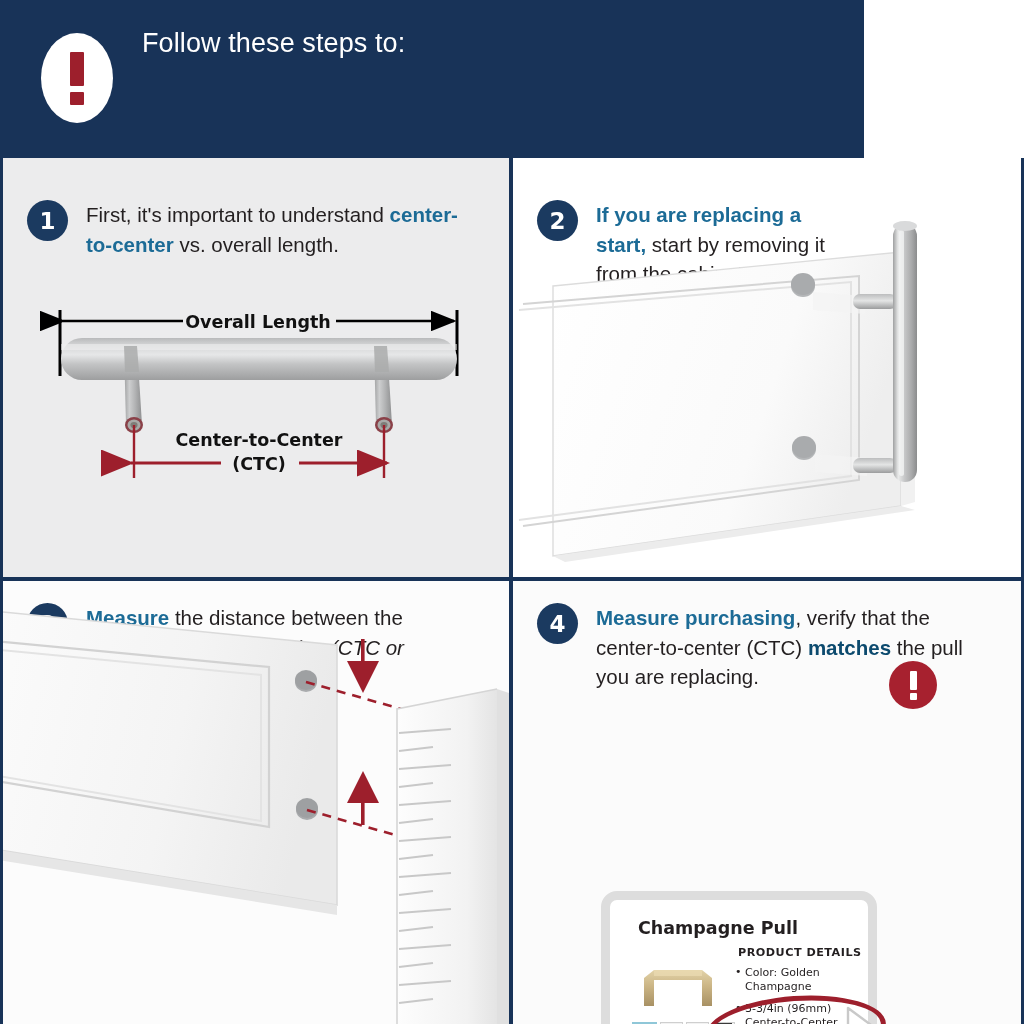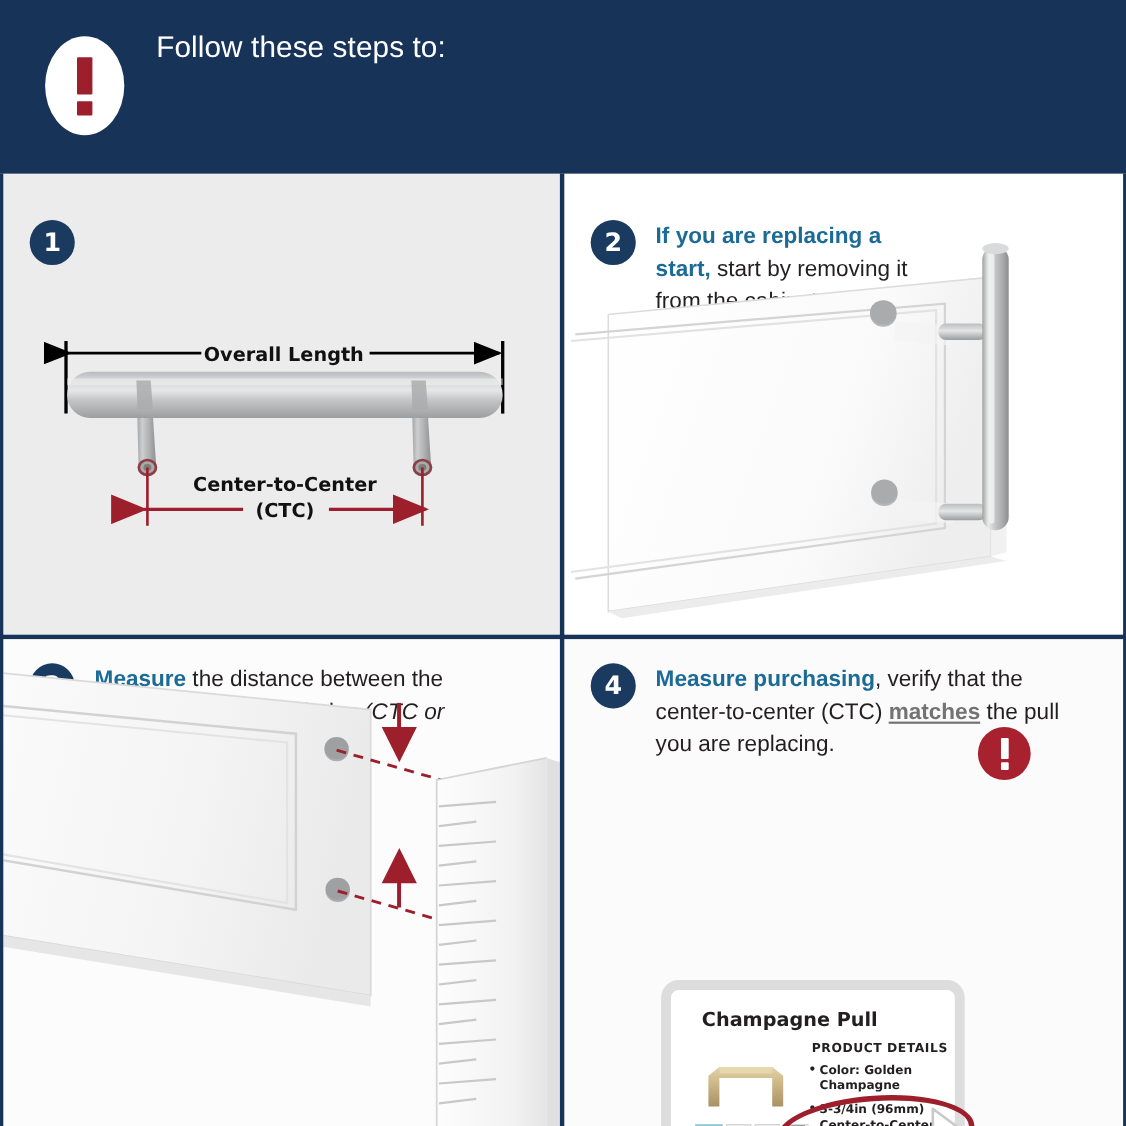--- a/index.html
+++ b/index.html
@@ -5,21 +5,21 @@
   html,body{margin:0;padding:0;}
   body{
     width:1024px;height:1024px;overflow:hidden;
     font-family:"Liberation Sans","DejaVu Sans",sans-serif;
     background:#ffffff;
   }
   .page{position:relative;width:1024px;height:1024px;overflow:hidden;background:#fff;}
 
   
   .header{
-    position:absolute;left:0;top:0;width:1024px;height:158px;
+    position:absolute;left:0;top:0;width:864px;height:158px;
     background:#183358;
     display:flex;align-items:center;
   }
   .hdr-badge{
     position:absolute;left:41px;top:33px;width:72px;height:90px;
     background:#ffffff;border-radius:50%;
     display:flex;align-items:center;justify-content:center;
   }
   .hdr-badge .bang{
     position:relative;width:14px;height:52px;
@@ -57,21 +57,21 @@
   .step-head{position:absolute;display:flex;align-items:flex-start;}
   .num{
     width:41px;height:41px;border-radius:50%;background:#1b3a60;
     color:#fff;font-size:23px;font-weight:700;
     display:flex;align-items:center;justify-content:center;flex:none;
     font-family:"DejaVu Sans",sans-serif;
   }
   .stxt{font-size:20.5px;line-height:29.5px;color:#231f20;}
   .stxt .hl{color:#1c6b96;font-weight:700;}
   .stxt .it{font-style:italic;}
-  .stxt .ul{color:#737373;font-weight:700;text-decoration:underline;}
+  .stxt .ul{color:#0c4a6e;font-weight:700;}
 
   
   .d1{position:absolute;left:0;top:0;width:506px;height:419px;}
 
   
   .p2art{position:absolute;left:0;top:0;width:508px;height:419px;}
 
   
   .monitor{position:absolute;left:88px;top:310px;width:276px;height:200px;}
   .mon-body{
@@ -81,21 +81,21 @@
   .card-title{
     position:absolute;left:28px;top:18px;font-size:17.5px;font-weight:700;color:#231f20;
     font-family:"DejaVu Sans",sans-serif;
   }
   .pd-label{
     position:absolute;left:128px;top:46px;font-size:11.2px;font-weight:700;
     letter-spacing:.5px;color:#231f20;font-family:"DejaVu Sans",sans-serif;
   }
   .pd-list{position:absolute;left:126px;top:66px;width:130px;}
   .pd-item{
-    font-size:11px;line-height:13.6px;font-weight:700;color:#231f20;
+    font-size:11px;line-height:13.6px;font-weight:400;color:#231f20;
     margin-bottom:9px;padding-left:9px;position:relative;
     font-family:"DejaVu Sans",sans-serif;
   }
   .pd-item:before{content:"•";position:absolute;left:-1px;top:-1px;}
   .prod-img{position:absolute;left:22px;top:56px;width:92px;height:60px;}
   .thumbs{position:absolute;left:22px;top:122px;display:flex;gap:3px;}
   .thumb{width:21px;height:21px;border:1px solid #cfcfcf;background:#f2f2f2;position:relative;overflow:hidden;}
   .thumb.sel{border:2px solid #8fc7d8;}
   .ellipse{
     position:absolute;left:96px;top:96px;width:170px;height:56px;
@@ -127,20 +127,23 @@
     <div class="hdr-text">
       <div class="hdr-line1">Follow these steps to:</div>
     </div>
   </div>
 
   <div class="grid">
 
     <div class="panel p1">
       <div class="step-head" style="left:24px;top:42px;width:450px;">
         <div class="num">1</div>
+        <div class="stxt" style="margin-left:18px;width:380px;">
+          <span>First, it's important to understand </span><span class="hl">center-to-center</span><span> vs. overall length.</span>
+        </div>
       </div>
 
       <svg class="d1" viewBox="0 0 506 419">
         <defs>
           <linearGradient id="bar" x1="0" y1="0" x2="0" y2="1">
             <stop offset="0%" stop-color="#b9babb"></stop>
             <stop offset="18%" stop-color="#d6d7d8"></stop>
             <stop offset="40%" stop-color="#e6e7e8"></stop>
             <stop offset="62%" stop-color="#c3c4c5"></stop>
             <stop offset="100%" stop-color="#9d9e9f"></stop>

